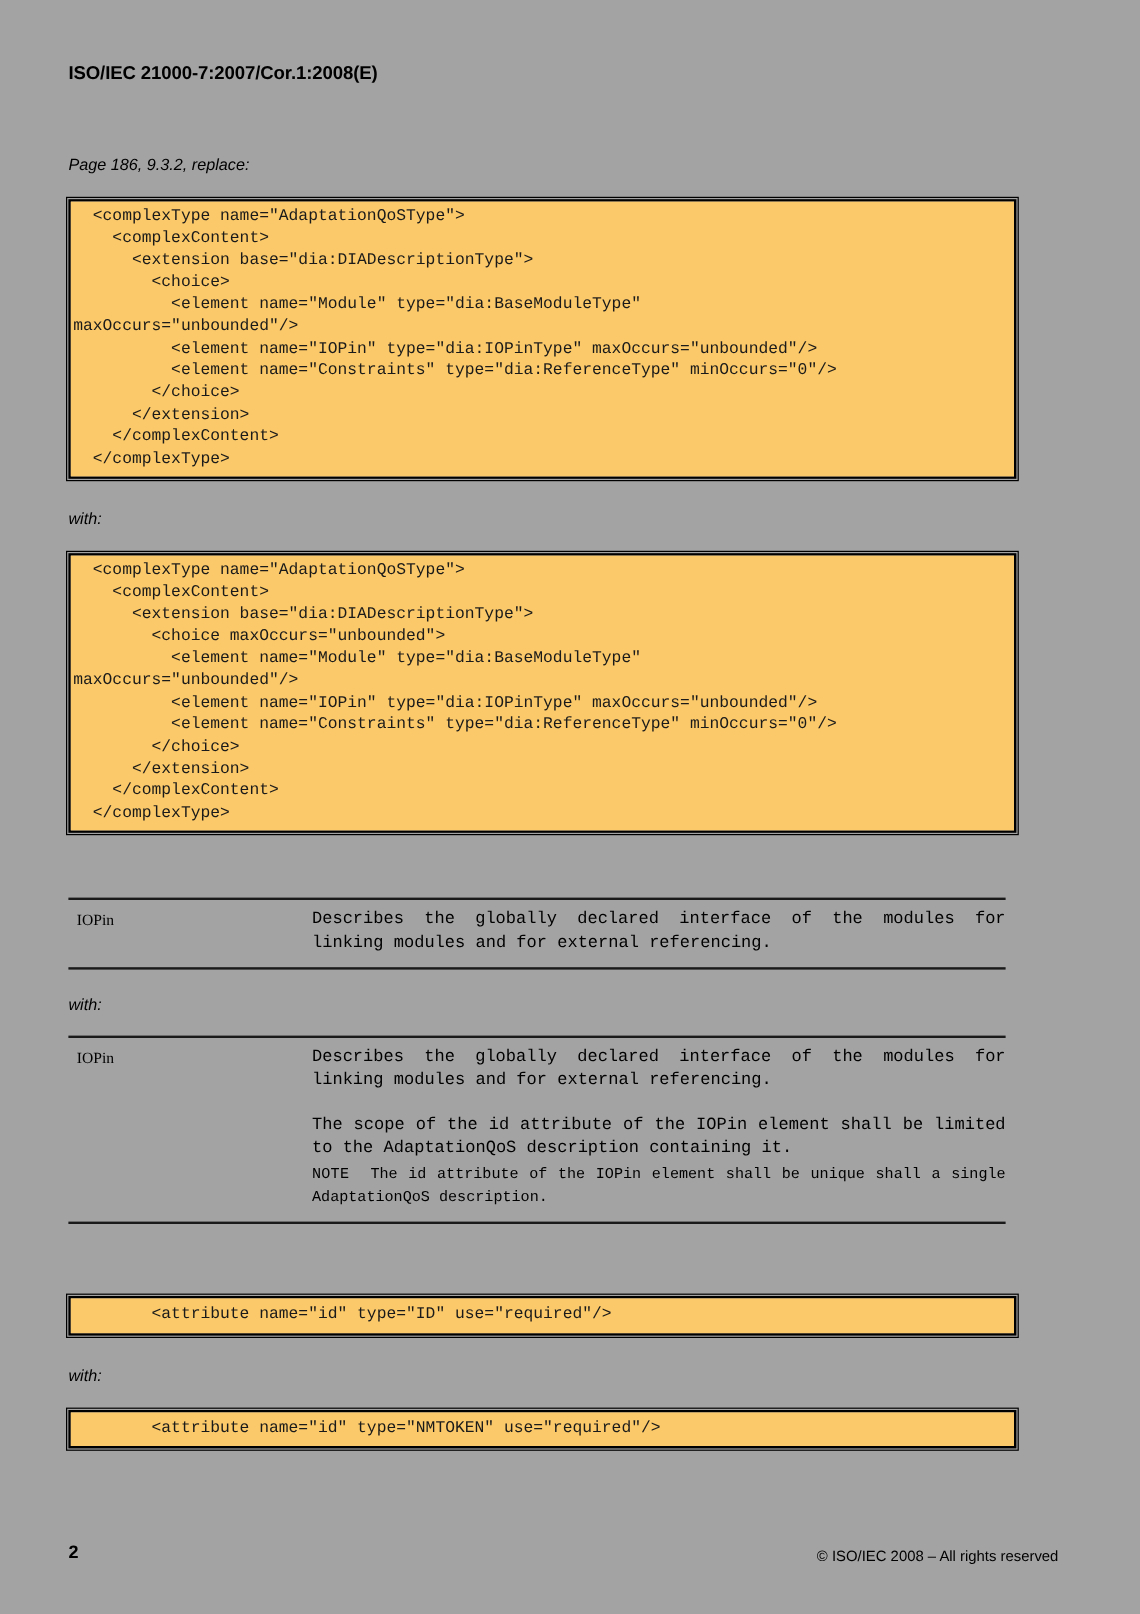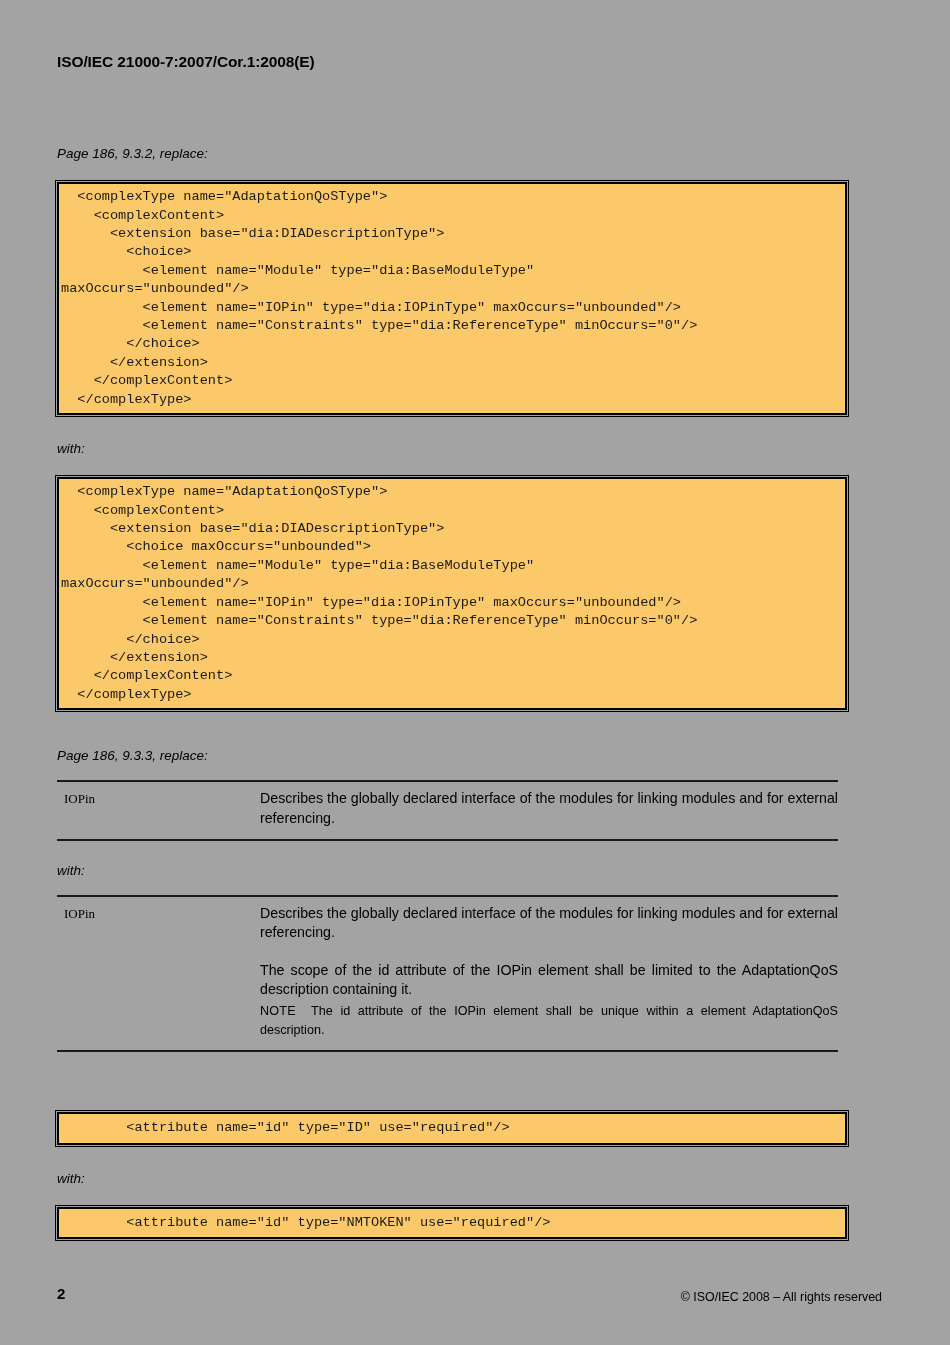--- a/index.html
+++ b/index.html
@@ -30,21 +30,21 @@
     font-size: 15.5px;
     font-weight: bold;
     letter-spacing: -0.1px;
     white-space: nowrap;
   }
 
   
   .content {
     position: absolute;
     left: 57px;
-    top: 146px;
+    top: 130px;
     width: 790px;
   }
 
   
   .instruction {
     font-size: 13.5px;
     font-style: italic;
     line-height: 1.2;
     white-space: nowrap;
   }
@@ -104,20 +104,21 @@
     font-size: 13px;
     line-height: 20px;
     padding: 7px 0 10px 7px;
     box-sizing: border-box;
     white-space: nowrap;
   }
   .deftable td.desc {
     vertical-align: top;
     padding: 7px 0 10px 0;
     box-sizing: border-box;
+    font-family: Liberation Mono, monospace;
   }
   .deftable p {
     margin: 0;
     font-size: 14.2px;
     line-height: 19.6px;
     text-align: justify;
   }
   .deftable p.gap { margin-top: 18px; }
   .deftable p.note {
     font-size: 12.6px;
@@ -186,21 +187,20 @@
           &lt;element name="IOPin" type="dia:IOPinType" maxOccurs="unbounded"/&gt;
           &lt;element name="Constraints" type="dia:ReferenceType" minOccurs="0"/&gt;
         &lt;/choice&gt;
       &lt;/extension&gt;
     &lt;/complexContent&gt;
   &lt;/complexType&gt;</pre>
       </div>
     </div>
 
     <div style="height:38px"></div>
-    <div class="instruction">Page 186, 9.3.3, replace:</div>
     <div class="sp-small"></div>
 
     <table class="deftable">
       <tbody>
           <tr class="rule-top">
             <td colspan="2"></td>
           </tr>
       <tr>
         <td class="term">IOPin</td>
         <td class="desc">
@@ -220,21 +220,21 @@
     <table class="deftable">
       <tbody>
           <tr class="rule-top">
             <td colspan="2"></td>
           </tr>
       <tr>
         <td class="term">IOPin</td>
         <td class="desc">
           <p>Describes the globally declared interface of the modules for linking modules and for external referencing.</p>
           <p class="gap">The scope of the id attribute of the IOPin element shall be limited to the AdaptationQoS description containing it.</p>
-          <p class="note"><span class="note-label">NOTE</span>&nbsp;&nbsp;<span>The id attribute of the IOPin element shall be unique within a element AdaptationQoS description.</span></p>
+          <p class="note"><span class="note-label">NOTE</span>&nbsp;&nbsp;<span>The id attribute of the IOPin element shall be unique shall a single AdaptationQoS description.</span></p>
         </td>
       </tr>
       <tr class="rule-bottom">
             <td colspan="2"></td>
           </tr>
     </tbody>
       </table>
 
     <div style="height:40px"></div>
     <div class="sp-before-block"></div>

